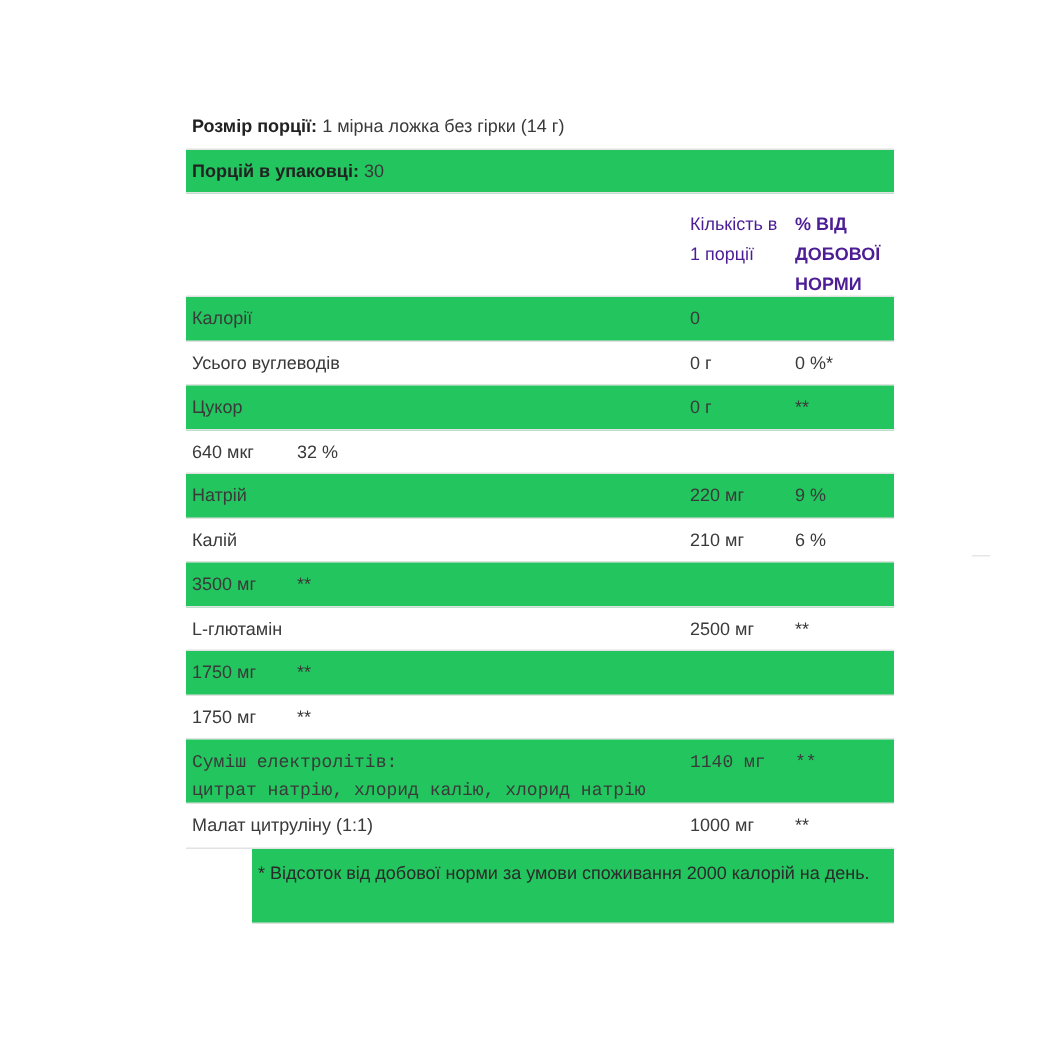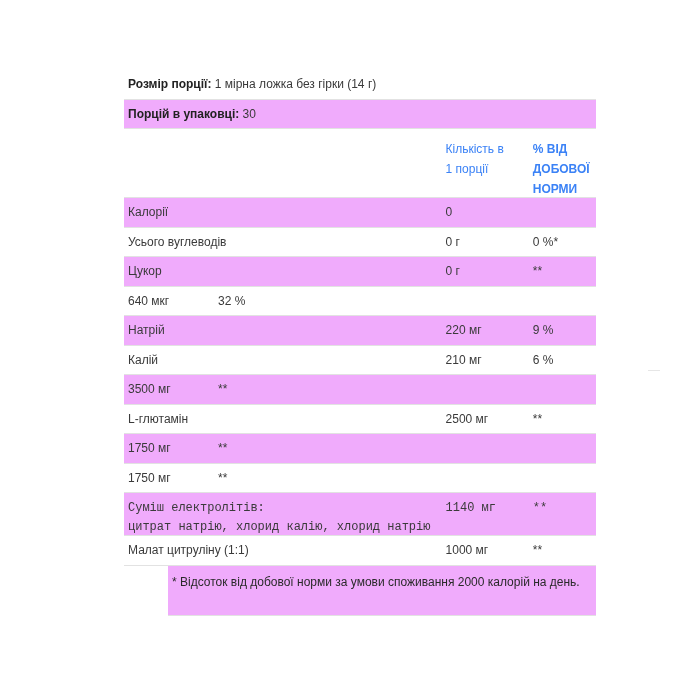--- a/index.html
+++ b/index.html
@@ -1,28 +1,28 @@
 <!DOCTYPE html>
 <html><head>
 <meta charset="utf-8">
 <style>
   html, body { margin:0; padding:0; background:#ffffff; }
   body { width:700px; height:700px; position:relative; overflow:hidden;
          font-family:"Liberation Sans", sans-serif; color:#3a3a3a; font-size:12px; }
   .table { position:absolute; left:124px; top:70px; width:472px; }
   .row { display:flex; border-bottom:1px solid #e2e2e2; box-sizing:border-box; }
-  .row.shade { background:#f0abfc; }
+  .row.shade { background:#22c55e; }
   .cell { box-sizing:border-box; padding:0 4px; }
   .c1 { width:332px; }
   .c2 { width:70px; }
-  .c3 { width:70px;margin-left:20px; }
+  .c3 { width:70px; }
   .full { width:100%; padding:0 4px; }
   .simple { height:29.5px; align-items:center; }
   .bold { font-weight:bold; color:#222; }
-  .hdr { height:69px; padding-top:10px; align-items:flex-start; line-height:20px; color:#3b82f6; }
+  .hdr { height:69px; padding-top:10px; align-items:flex-start; line-height:20px; color:#4c1d95; }
   .hdr .c2 { font-weight:normal; }
   .hdr .c3 { font-weight:bold; }
   .two { height:43px; align-items:flex-start; padding-top:6px; line-height:19px;font-family:Liberation Mono, monospace; }
   .notes { height:50px; padding-top:6px; line-height:20px; color:#2a2a2a;margin-left:44px; }
   .mark { position:absolute; left:648px; top:370px; width:12px; height:1px; background:#e6e6e6; }
 </style>
 </head>
 <body>
 
 <div class="table">

